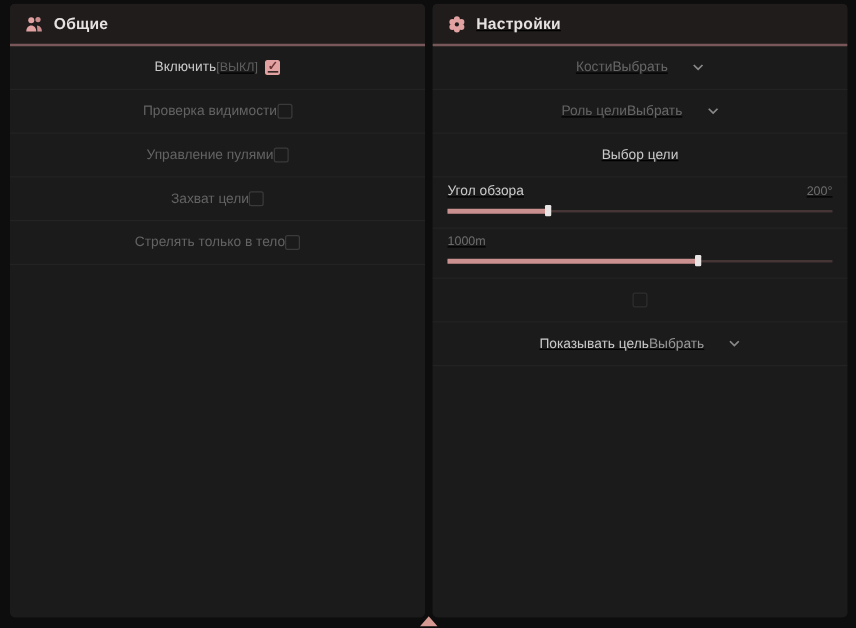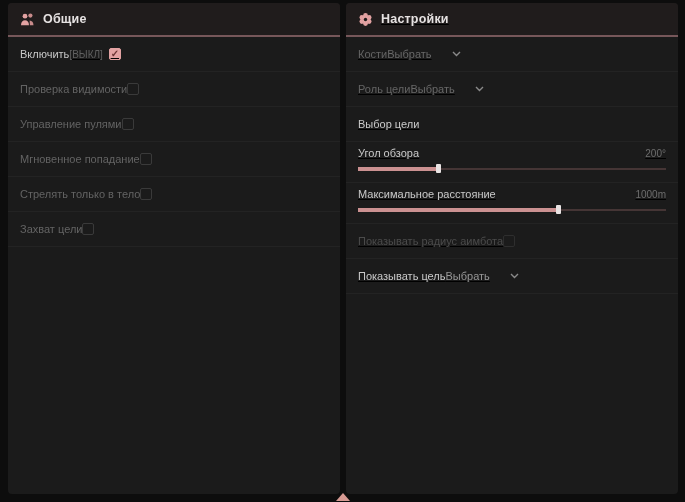--- a/index.html
+++ b/index.html
@@ -34,21 +34,21 @@
     color:#e6e2e2;
     font-size:12.5px;
     font-weight:bold;
     letter-spacing:.2px;
   }
   .hicon { width:15px; height:15px; display:block; }
   .rows { }
   .row {
     display:flex;
     align-items:center;
-    justify-content:flex-start;
+    justify-content:center;
     height:25px;
     padding:17px 12px;
     border-bottom:1px solid #232323;
   }
   .row-label { font-size:11px; color:#c9c9c9; white-space:nowrap; }
   .row.dim .row-label { color:#636363; }
   .row.disabled .row-label { color:#4b4b4b; }
   .row-right { display:flex; align-items:center; gap:6px;text-decoration:underline; }
   .mode-tag { font-size:10px; color:#5f5f5f; }
   .checkbox {
@@ -151,32 +151,28 @@
     <div class="row dim">
       <span class="row-label">Проверка видимости</span>
       <span class="checkbox"></span>
     </div>
 
     <div class="row dim">
       <span class="row-label">Управление пулями</span>
       <span class="checkbox"></span>
     </div>
 
-    <div class="row dim">
-      <span class="row-label">Мгновенное попадание</span>
+
+    <div class="row dim">
+      <span class="row-label">Захват цели</span>
       <span class="checkbox"></span>
     </div>
 
     <div class="row dim">
       <span class="row-label">Стрелять только в тело</span>
-      <span class="checkbox"></span>
-    </div>
-
-    <div class="row dim">
-      <span class="row-label">Захват цели</span>
       <span class="checkbox"></span>
     </div>
 
   </div>
 </div>
 
 <div class="panel right">
   <div class="panel-header">
     <svg class="hicon" viewBox="0 0 15 15">
       <g fill="#e2a2a2">
@@ -225,32 +221,30 @@
       </div>
       <div class="slider-track">
         <div class="rail"></div>
         <div class="fill" style="width: 26%;"></div>
         <div class="handle" style="left: 26%;"></div>
       </div>
     </div>
 
     <div class="slider-row">
       <div class="slider-top">
-        <span class="row-label">Максимальное расстояние</span>
         <span class="slider-value">1000m</span>
       </div>
       <div class="slider-track">
         <div class="rail"></div>
         <div class="fill" style="width: 65%;"></div>
         <div class="handle" style="left: 65%;"></div>
       </div>
     </div>
 
     <div class="row disabled">
-      <span class="row-label">Показывать радиус аимбота</span>
       <span class="checkbox"></span>
     </div>
 
     <div class="row">
       <span class="row-label">Показывать цель</span>
       <span class="dropdown">
         <span class="dropdown-value">Выбрать</span>
         <svg class="chev" viewBox="0 0 9 6">
             <polyline points="1,1 4.5,4.5 8,1" fill="none" stroke="#8a8a8a" stroke-width="1.4"></polyline>
           </svg>

